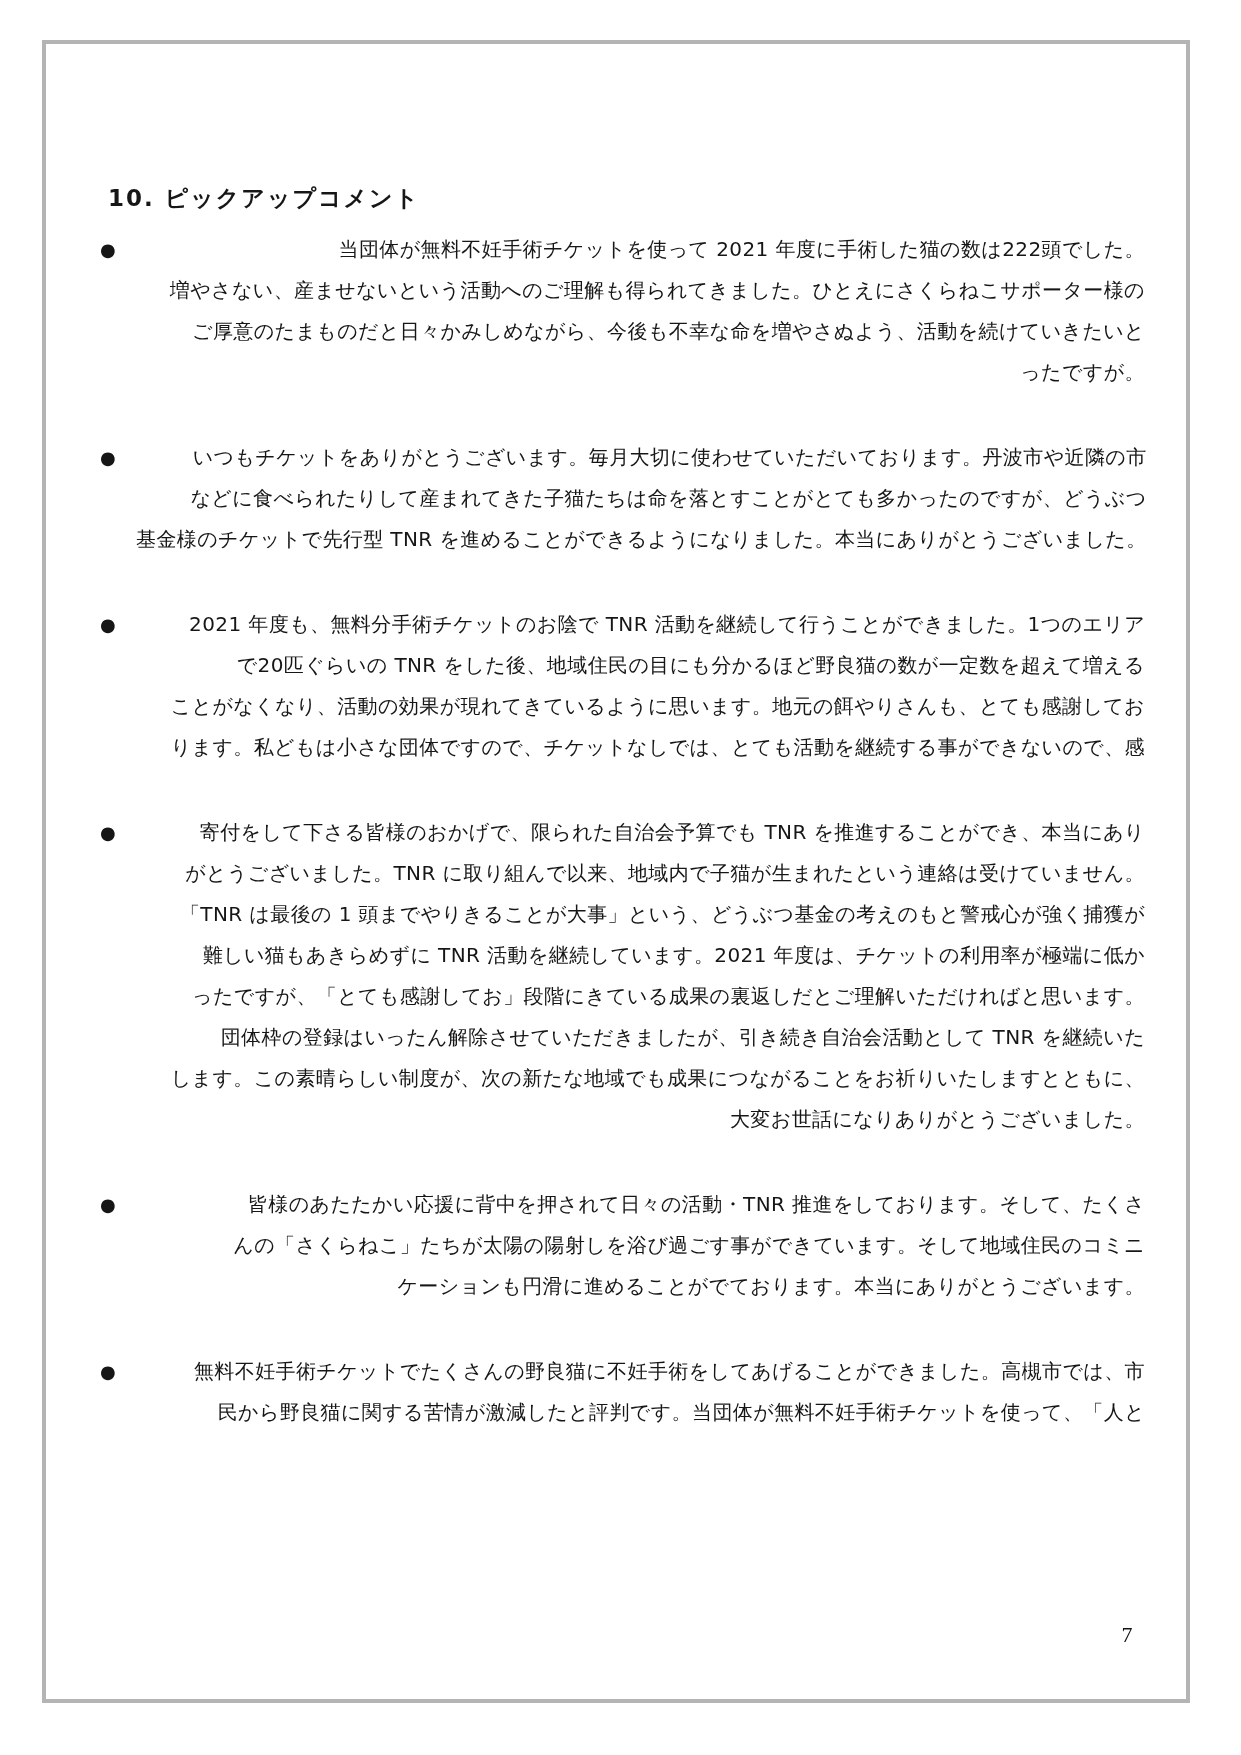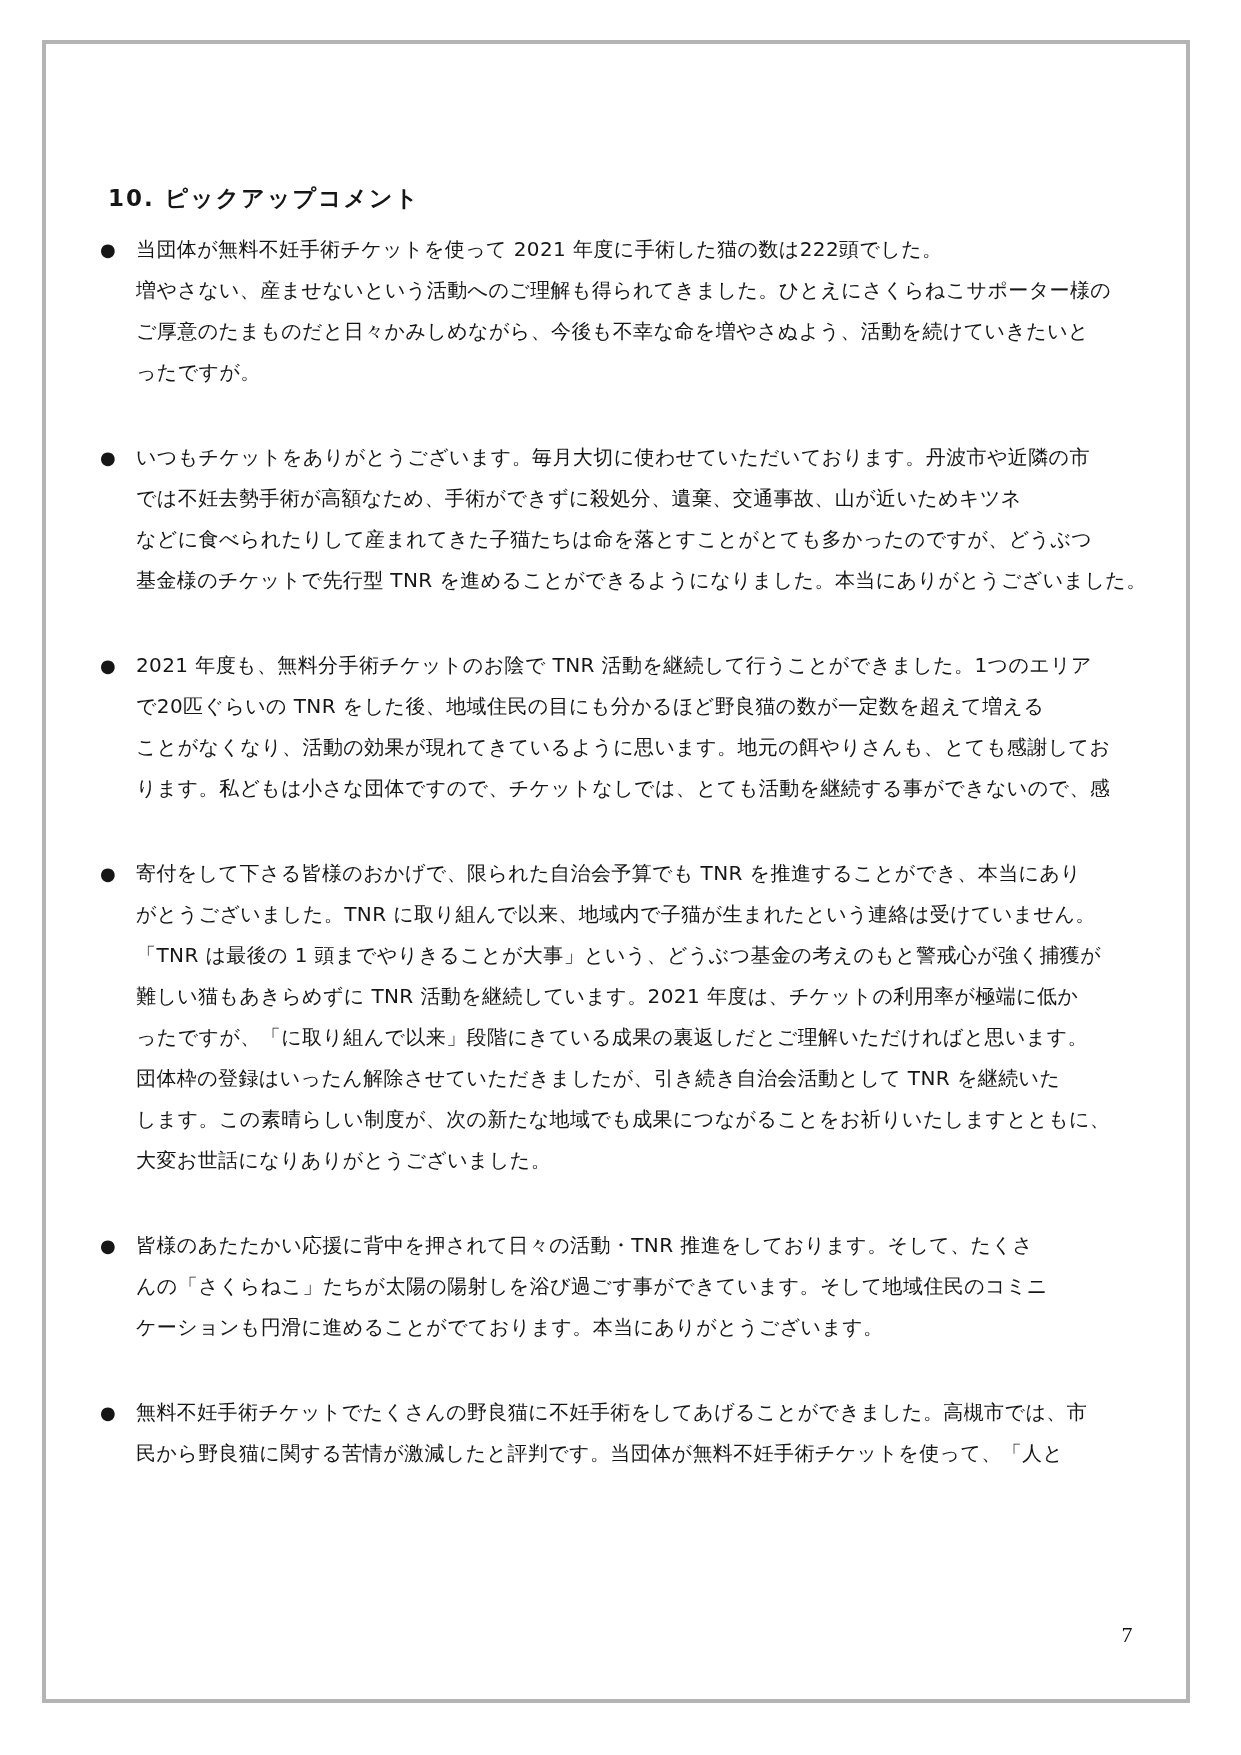--- a/index.html
+++ b/index.html
@@ -51,20 +51,21 @@
     width: 36px;
     font-size: 18px;
     line-height: 41px;
   }
   .lines { flex: 1 1 auto; }
   .line {
     font-size: 20px;
     line-height: 41px;
     letter-spacing: 0.4px;
     white-space: nowrap;
+    text-align: right;
   }
   .pageno {
     position: absolute;
     left: 1112px;
     top: 1622px;
     width: 30px;
     text-align: center;
     font-family: "Liberation Serif", "DejaVu Serif", serif;
     font-size: 22px;
     color: #111111;
@@ -85,21 +86,20 @@
         <div class="line">増やさない、産ませないという活動へのご理解も得られてきました。ひとえにさくらねこサポーター様の</div>
         <div class="line">ご厚意のたまものだと日々かみしめながら、今後も不幸な命を増やさぬよう、活動を続けていきたいと</div>
         <div class="line">ったですが。</div>
       </div>
   </div>
 
   <div class="comment">
     <span class="bullet">●</span>
     <div class="lines">
         <div class="line">いつもチケットをありがとうございます。毎月大切に使わせていただいております。丹波市や近隣の市</div>
-        <div class="line">では不妊去勢手術が高額なため、手術ができずに殺処分、遺棄、交通事故、山が近いためキツネ</div>
         <div class="line">などに食べられたりして産まれてきた子猫たちは命を落とすことがとても多かったのですが、どうぶつ</div>
         <div class="line">基金様のチケットで先行型 TNR を進めることができるようになりました。本当にありがとうございました。</div>
       </div>
   </div>
 
   <div class="comment">
     <span class="bullet">●</span>
     <div class="lines">
         <div class="line">2021 年度も、無料分手術チケットのお陰で TNR 活動を継続して行うことができました。1つのエリア</div>
         <div class="line">で20匹ぐらいの TNR をした後、地域住民の目にも分かるほど野良猫の数が一定数を超えて増える</div>
@@ -108,21 +108,21 @@
       </div>
   </div>
 
   <div class="comment">
     <span class="bullet">●</span>
     <div class="lines">
         <div class="line">寄付をして下さる皆様のおかげで、限られた自治会予算でも TNR を推進することができ、本当にあり</div>
         <div class="line">がとうございました。TNR に取り組んで以来、地域内で子猫が生まれたという連絡は受けていません。</div>
         <div class="line">「TNR は最後の 1 頭までやりきることが大事」という、どうぶつ基金の考えのもと警戒心が強く捕獲が</div>
         <div class="line">難しい猫もあきらめずに TNR 活動を継続しています。2021 年度は、チケットの利用率が極端に低か</div>
-        <div class="line">ったですが、「に取り組んで以来」段階にきている成果の裏返しだとご理解いただければと思います。</div>
+        <div class="line">ったですが、「とても感謝してお」段階にきている成果の裏返しだとご理解いただければと思います。</div>
         <div class="line">団体枠の登録はいったん解除させていただきましたが、引き続き自治会活動として TNR を継続いた</div>
         <div class="line">します。この素晴らしい制度が、次の新たな地域でも成果につながることをお祈りいたしますとともに、</div>
         <div class="line">大変お世話になりありがとうございました。</div>
       </div>
   </div>
 
   <div class="comment">
     <span class="bullet">●</span>
     <div class="lines">
         <div class="line">皆様のあたたかい応援に背中を押されて日々の活動・TNR 推進をしております。そして、たくさ</div>

